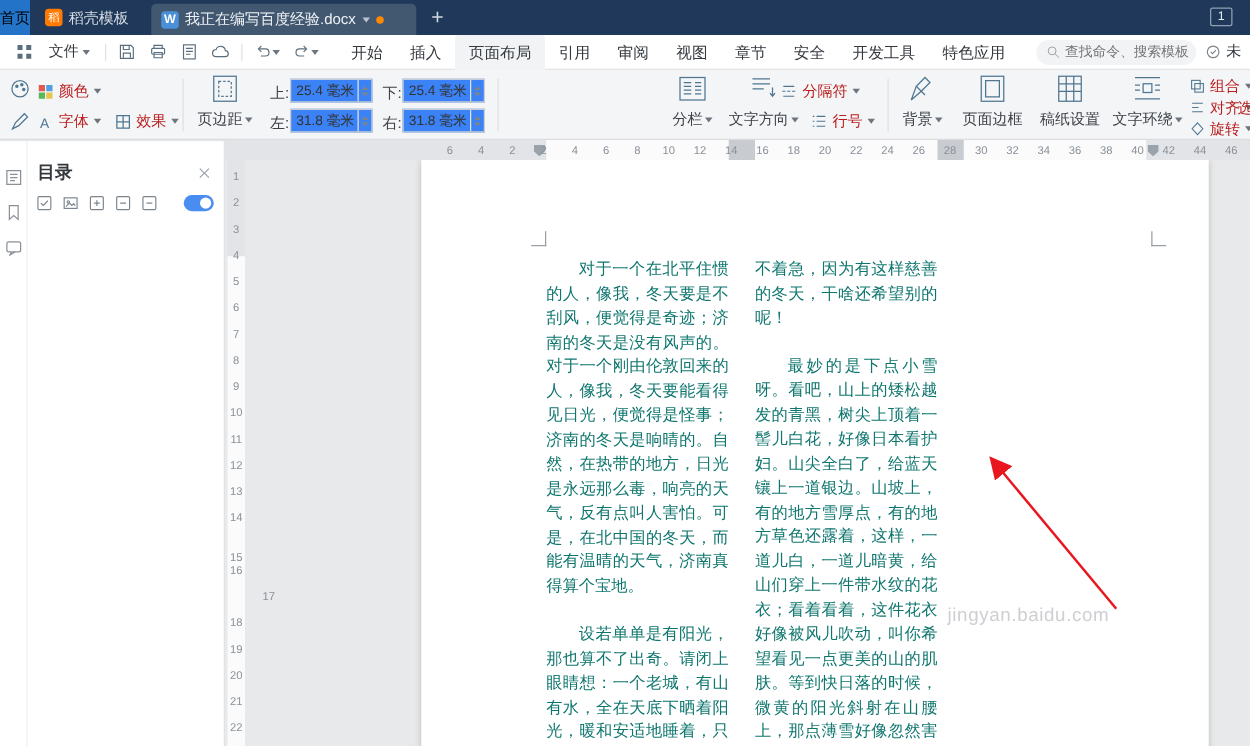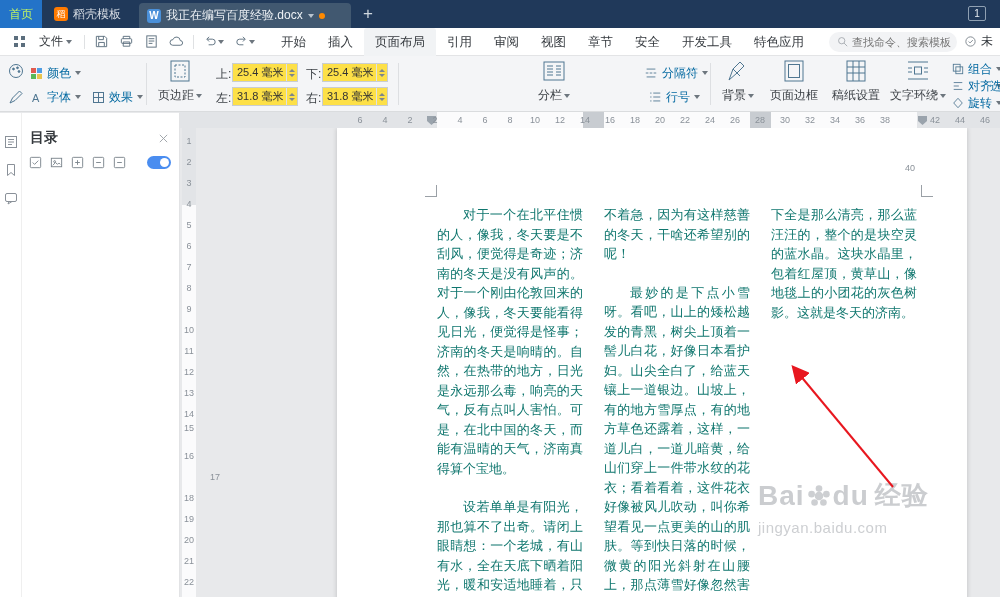--- a/index.html
+++ b/index.html
@@ -2,21 +2,21 @@
 <html><head>
 <meta charset="utf-8">
 <style>
   * { box-sizing: border-box; margin: 0; padding: 0; }
   html,body { width:1000px; height:597px; overflow:hidden; }
   body { position:relative; font-family:"Liberation Sans","DejaVu Sans",sans-serif; background:#e8e9eb; font-size:12px; color:#333; }
   svg { display:block; }
 
   
   .titlebar { position:absolute; left:0; top:0; width:1000px; height:28px; background:#20395a; display:flex; align-items:stretch; z-index:30; }
-  .tb-home { width:42px; background:#2373c8; color:#bef264; display:flex; align-items:center; justify-content:center; font-size:12px; }
+  .tb-home { width:24px; background:#2373c8; color:#000000; display:flex; align-items:center; justify-content:center; font-size:12px; }
   .tb-docer { display:flex; align-items:center; gap:5px; color:#d7dde4; padding:0 12px; font-size:12px; }
   .docer-logo { width:14px; height:14px; background:#ff7a00; border-radius:3px; color:#fff; font-size:9px; display:flex; align-items:center; justify-content:center; }
   .tb-doc { margin-left:6px; margin-top:3px; width:212px; background:#415870; border-radius:4px 4px 0 0; display:flex; align-items:center; gap:5px; color:#eef2f6; font-size:12px; padding:0 8px; }
   .wps-w { width:14px; height:14px; background:#4a90d9; border-radius:3px; color:#fff; font-size:10px; font-weight:bold; display:flex; align-items:center; justify-content:center; }
   .tb-doc-label { white-space:nowrap; overflow:hidden; max-width:145px; }
   .dot-unsaved { width:6px; height:6px; border-radius:50%; background:#ff8a00; }
   .tb-plus { color:#cfd7df; font-size:17px; padding:0 12px; display:flex; align-items:center; }
   .tb-badge { position:absolute; right:14px; top:6px; width:18px; height:15px; border:1px solid #8fa0b2; color:#e8edf2; font-size:10px; display:flex; align-items:center; justify-content:center; border-radius:2px; }
 
   
@@ -31,24 +31,24 @@
   .mb-search { margin-left:14px; width:128px; height:20px; background:#f2f3f5; border-radius:10px; display:flex; align-items:center; padding:0 8px; gap:4px; }
   .mb-search input { border:0; background:transparent; outline:none; width:100px; font-size:11px; color:#9aa0a6; font-family:"Liberation Sans",sans-serif; }
   .mb-right { margin-left:auto; margin-right:0; display:flex; align-items:center; gap:4px; color:#34393e; padding-right:0; width:36px; overflow:hidden; }
 
   
   .ribbon { position:absolute; left:0; top:56px; width:1000px; height:56px; background:#f4f5f7; border-bottom:1px solid #dadcde; z-index:28; }
   .rb-div { position:absolute; top:7px; height:42px; width:1px; background:#dddfe2; }
   .rb-icbtn { position:absolute; width:24px; height:22px; display:flex; align-items:center; justify-content:center; }
   .rb-big { position:absolute; top:2px; display:flex; flex-direction:column; align-items:center; }
   .rb-big .cap { margin-top:3px; font-size:12px; color:#3c4146; display:flex; align-items:center; gap:2px; white-space:nowrap; }
-  .rb-small { position:absolute; height:18px; display:flex; align-items:center; gap:4px; font-size:12px; color:#0369a1; white-space:nowrap; }
+  .rb-small { position:absolute; height:18px; display:flex; align-items:center; gap:4px; font-size:12px; color:#b91c1c; white-space:nowrap; }
   .caret { width:0; height:0; border-left:3px solid transparent; border-right:3px solid transparent; border-top:4px solid #6d767e; display:inline-block; }
   .m-label { position:absolute; font-size:12px; color:#3c4146; }
-  .m-input { position:absolute; width:66px; height:19px; background:#fde047; border:1px solid #c9cdd1; display:flex; align-items:center; padding:0 0 0 4px; font-size:11px; color:#333; }
+  .m-input { position:absolute; width:66px; height:19px; background:#3b82f6; border:1px solid #c9cdd1; display:flex; align-items:center; padding:0 0 0 4px; font-size:11px; color:#333; }
   .m-input .val { flex:1; white-space:nowrap; overflow:hidden; }
   .spin { width:11px; height:100%; border-left:1px solid #dfe2e5; display:flex; flex-direction:column; align-items:center; justify-content:center; gap:2px; }
   .tri-up { width:0; height:0; border-left:3px solid transparent; border-right:3px solid transparent; border-bottom:3px solid #7c858d; }
   .tri-dn { width:0; height:0; border-left:3px solid transparent; border-right:3px solid transparent; border-top:3px solid #7c858d; }
 
   
   .ruler-h { position:absolute; left:196px; top:112px; width:804px; height:16px; background:#e2e4e7; z-index:20; }
   .ruler-h .white { position:absolute; left:241px; top:0; width:480px; height:16px; background:#fbfbfc; }
   .ruler-h .gutter { position:absolute; top:0; height:16px; width:21px; background:#c8ccd1; }
   .hnum { position:absolute; top:3px; transform:translateX(-50%); font-size:9px; color:#8a9199; }
@@ -302,21 +302,33 @@
         <svg width="26" height="26" viewBox="0 0 26 26" fill="none" stroke="#4f7691">
           <rect x="3" y="4" width="20" height="18"></rect>
           <path d="M6 8h6M6 11h6M6 14h6M6 17h6M15 8h5M15 11h5M15 14h5M15 17h5"></path>
         </svg>
       </span>
     <span class="cap">
         <span>分栏</span>
         <span class="caret"></span>
       </span>
   </div>
-  <div class="rb-small" style="left:644px;top:8px;">
+  <div class="rb-big" style="left:582px;width:58px;">
+    <span>
+        <svg width="26" height="26" viewBox="0 0 26 26" fill="none" stroke="#4f7691">
+          <path d="M4 5h14M4 9h14M4 13h9"></path>
+          <path d="M20 12v7M18 16.5l2 2.5 2-2.5"></path>
+        </svg>
+      </span>
+    <span class="cap">
+        <span>文字方向</span>
+        <span class="caret"></span>
+      </span>
+  </div>
+  <div class="rb-small" style="left:624px;top:8px;">
     <span>
         <svg width="14" height="14" viewBox="0 0 16 16" fill="none" stroke="#4f7691">
           <path d="M3 3.5h10M3 12.5h10"></path>
           <path d="M2 8h3M6.5 8h3M11 8h3"></path>
         </svg>
       </span>
     <span>分隔符</span>
       <span class="caret"></span>
   </div>
   <div class="rb-small" style="left:648px;top:32px;">
@@ -433,42 +445,42 @@
     <span class="hnum" style="left: 464px;">20</span>
     <span class="hnum" style="left: 489px;">22</span>
     <span class="hnum" style="left: 514px;">24</span>
     <span class="hnum" style="left: 539px;">26</span>
     <span class="hnum" style="left: 564px;">28</span>
     <span class="hnum" style="left: 589px;">30</span>
     <span class="hnum" style="left: 614px;">32</span>
     <span class="hnum" style="left: 639px;">34</span>
     <span class="hnum" style="left: 664px;">36</span>
     <span class="hnum" style="left: 689px;">38</span>
-    <span class="hnum" style="left: 714px; margin-top: 48px;">40</span>
+    <span class="hnum" style="left: 714px;">40</span>
     <span class="hnum" style="left: 739px;">42</span>
     <span class="hnum" style="left: 764px;">44</span>
     <span class="hnum" style="left: 789px;">46</span>
   </div>
 <div class="ruler-v">
   <div class="white"></div>
 <span class="vnum" style="top: 13px;">1</span>
     <span class="vnum" style="top: 34px;">2</span>
     <span class="vnum" style="top: 55px;">3</span>
     <span class="vnum" style="top: 76px;">4</span>
     <span class="vnum" style="top: 97px;">5</span>
     <span class="vnum" style="top: 118px;">6</span>
     <span class="vnum" style="top: 139px;">7</span>
     <span class="vnum" style="top: 160px;">8</span>
     <span class="vnum" style="top: 181px;">9</span>
     <span class="vnum" style="top: 202px;">10</span>
     <span class="vnum" style="top: 223px;">11</span>
     <span class="vnum" style="top: 244px;">12</span>
     <span class="vnum" style="top: 265px;">13</span>
     <span class="vnum" style="top: 286px;">14</span>
-    <span class="vnum" style="top: 300px;">15</span>
+    <span class="vnum" style="top: 318px;">15</span>
     <span class="vnum" style="top: 328px;">16</span>
     <span class="vnum" style="top: 349px; margin-left: 26px;">17</span>
     <span class="vnum" style="top: 370px;">18</span>
     <span class="vnum" style="top: 391px;">19</span>
     <span class="vnum" style="top: 412px;">20</span>
     <span class="vnum" style="top: 433px;">21</span>
     <span class="vnum" style="top: 454px;">22</span>
   </div>
 
 <div class="sidebar">
@@ -541,42 +553,22 @@
   <div class="cropmark crop-r"></div>
 
   <div class="doc-col col-1">
       <p class="para indent">对于一个在北平住惯的人，像我，冬天要是不刮风，便觉得是奇迹；济南的冬天是没有风声的。对于一个刚由伦敦回来的人，像我，冬天要能看得见日光，便觉得是怪事；济南的冬天是响晴的。自然，在热带的地方，日光是永远那么毒，响亮的天气，反有点叫人害怕。可是，在北中国的冬天，而能有温晴的天气，济南真得算个宝地。</p>
       <p class="para indent">设若单单是有阳光，那也算不了出奇。请闭上眼睛想：一个老城，有山有水，全在天底下晒着阳光，暖和安适地睡着，只等春风来把它们唤醒，这是不是个理想</p>
     </div>
   <div class="doc-col col-2">
       <p class="para">不着急，因为有这样慈善的冬天，干啥还希望别的呢！</p>
       <p class="para indent">最妙的是下点小雪呀。看吧，山上的矮松越发的青黑，树尖上顶着一髻儿白花，好像日本看护妇。山尖全白了，给蓝天镶上一道银边。山坡上，有的地方雪厚点，有的地方草色还露着，这样，一道儿白，一道儿暗黄，给山们穿上一件带水纹的花衣；看着看着，这件花衣好像被风儿吹动，叫你希望看见一点更美的山的肌肤。等到快日落的时候，微黄的阳光斜射在山腰上，那点薄雪好像忽然害了羞，微微露出点粉色。就是下小雪吧，济南是受不住大雪的</p>
     </div>
-  <div class="doc-col col-3">
-      <p class="para">下全是那么清亮，那么蓝汪汪的，整个的是块空灵的蓝水晶。这块水晶里，包着红屋顶，黄草山，像地毯上的小团花的灰色树影。这就是冬天的济南。</p>
-    </div>
 
   <div class="watermark">
-    <div class="wm-row1">
-      <span>Bai</span>
-      <span>
-          <svg width="24" height="24" viewBox="0 0 26 26">
-            <g fill="#cdcfd2">
-              <circle cx="13" cy="5" r="3.6"></circle>
-              <circle cx="21" cy="11" r="3.6"></circle>
-              <circle cx="17.8" cy="20" r="3.6"></circle>
-              <circle cx="8.2" cy="20" r="3.6"></circle>
-              <circle cx="5" cy="11" r="3.6"></circle>
-              <circle cx="13" cy="13" r="4.6"></circle>
-            </g>
-          </svg>
-        </span>
-      <span>du</span>
-      <span class="wm-cn">经验</span>
-    </div>
     <div class="wm-row2">jingyan.baidu.com</div>
   </div>
 
   <svg class="annotation-arrow" viewBox="0 0 804 469">
     <defs>
       <marker id="ah" markerWidth="9" markerHeight="9" refX="7" refY="4.5" orient="auto">
         <path d="M0 0L9 4.5L0 9z" fill="#e8171f"></path>
       </marker>
     </defs>
     <line x1="697" y1="359" x2="598" y2="240" stroke="#e8171f" stroke-width="2" marker-end="url(#ah)"></line>

